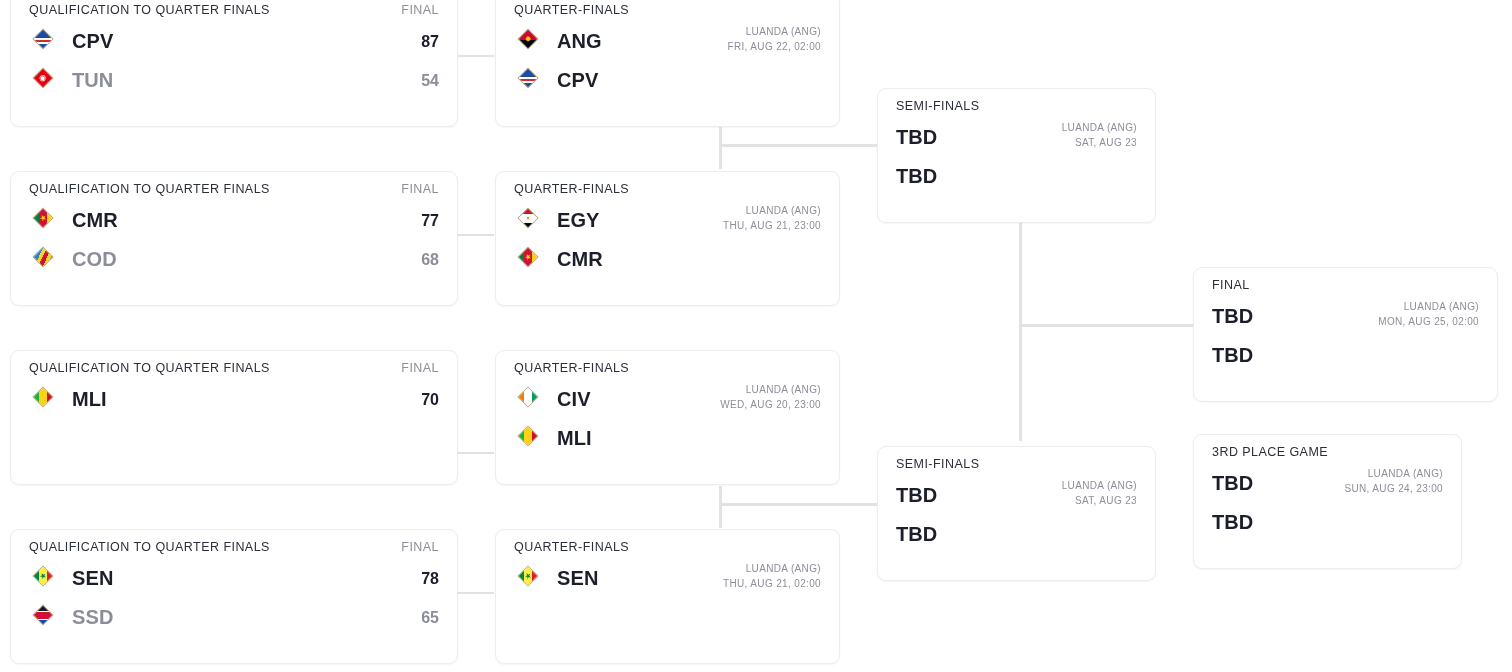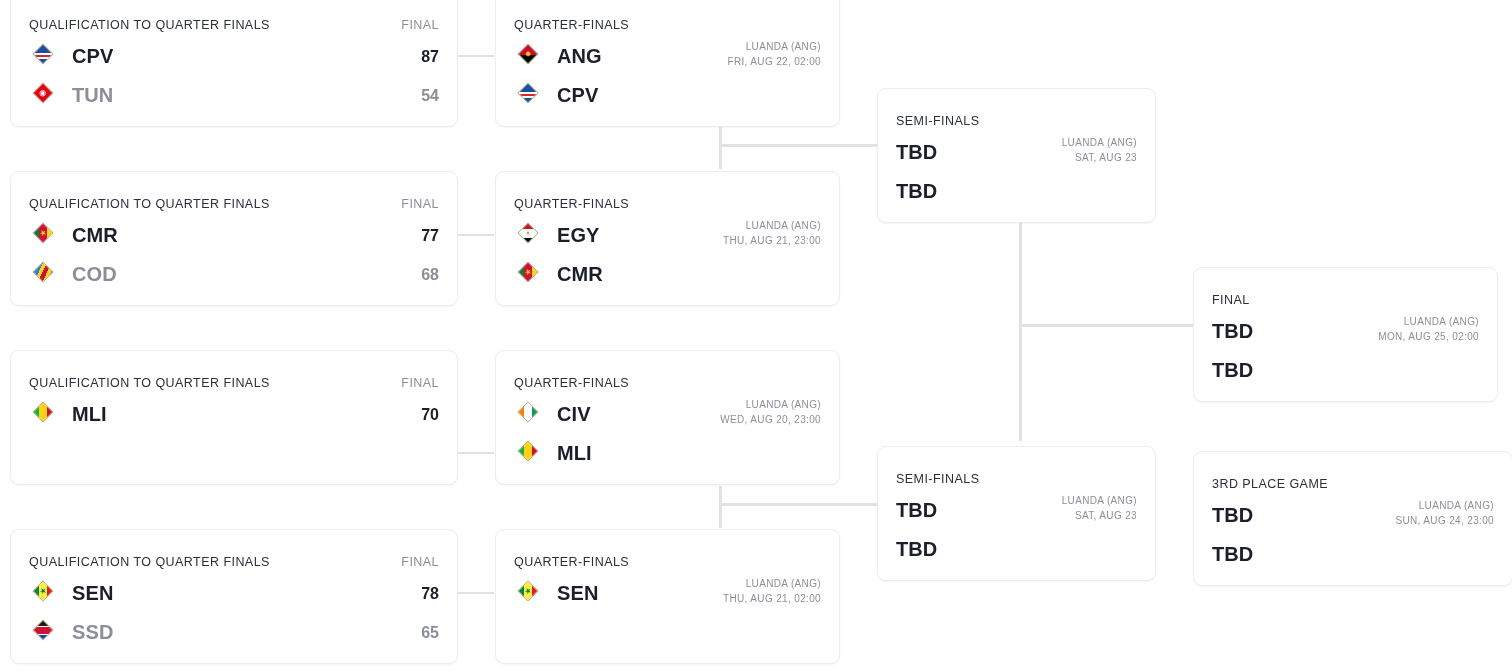--- a/index.html
+++ b/index.html
@@ -33,21 +33,21 @@
     border: 1px solid #ededef;
     border-radius: 9px;
     box-shadow: 0 1px 2px rgba(20,20,30,.045);
   }
   .card-head {
     display: flex; align-items: baseline; justify-content: space-between;
     padding: 10px 18px 0 18px;
   }
   .card-title {
     font-size: 12.5px; letter-spacing: .45px; font-weight: 400;
-    color: #2b2e3b; text-transform: uppercase; white-space: nowrap; margin-top: 15px;
+    color: #2b2e3b; text-transform: uppercase; white-space: nowrap;
   }
   .card-status {
     font-size: 12.5px; letter-spacing: .45px; font-weight: 400;
     color: #8c8f9a; text-transform: uppercase; white-space: nowrap;
   }
 
   .rows { padding: 5px 18px 12px 18px; position: relative; }
   .row {
     display: flex; align-items: center; height: 39px;
   }
@@ -420,21 +420,21 @@
         </span>
       </div>
       <div class="row">
         <span class="team">
           <span class="abbr">TBD</span>
         </span>
       </div>
     </div>
   </div>
 
-  <div class="card" style="left:1193px; top:451px; width:320px; height:135px;">
+  <div class="card" style="left:1193px; top:434px; width:269px; height:135px;">
     <div class="card-head">
       <span class="card-title">3RD PLACE GAME</span>
     </div>
     <div class="rows">
       <div class="meta">
         <div>LUANDA (ANG)</div>
         <div>SUN, AUG 24, 23:00</div>
       </div>
       <div class="row">
         <span class="team">

